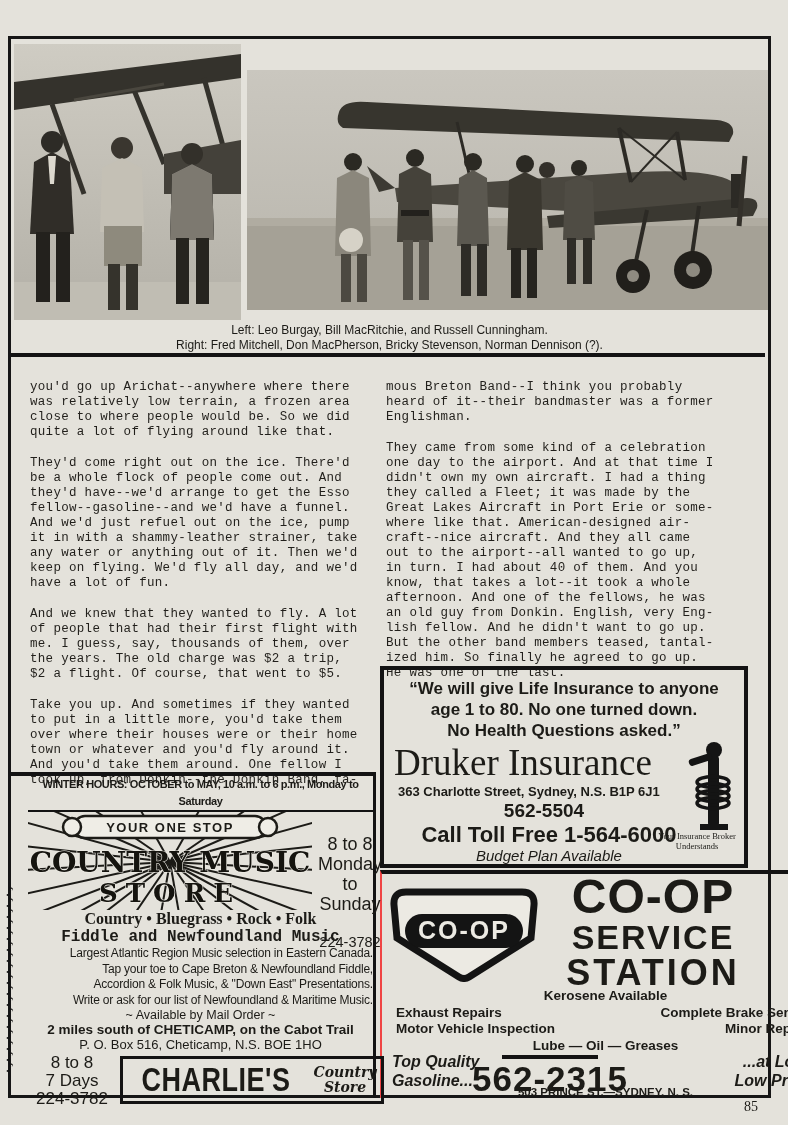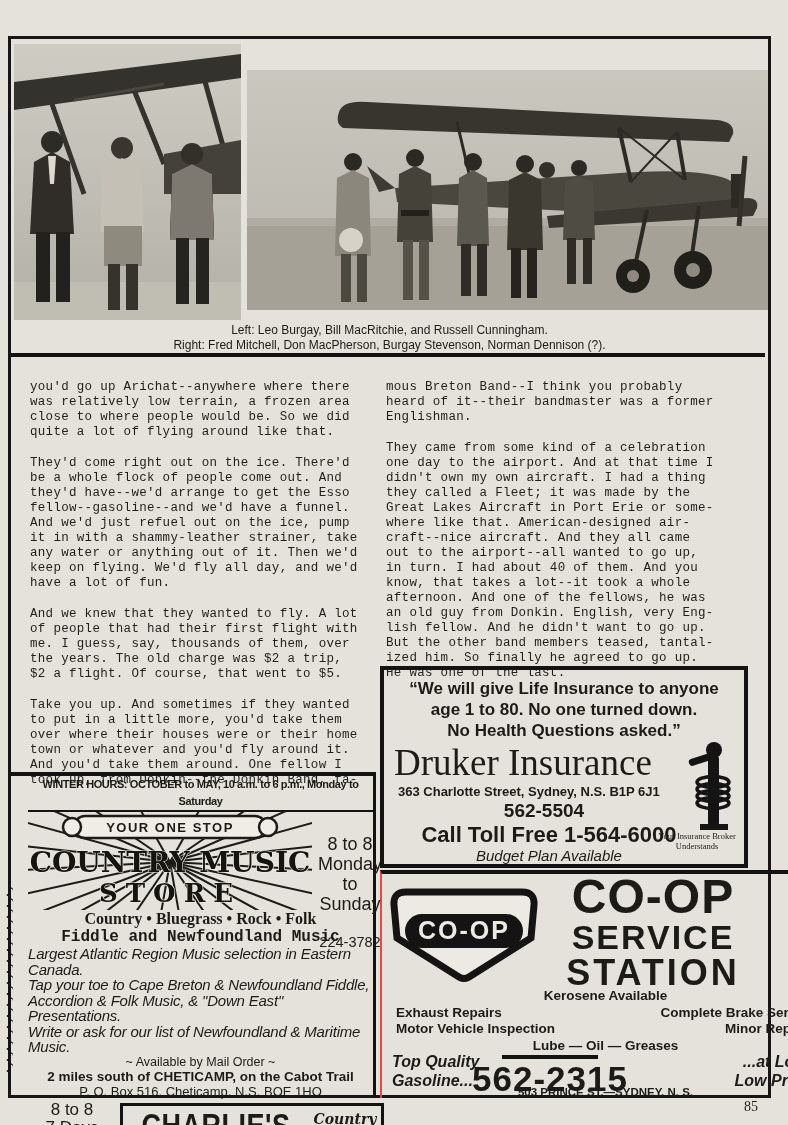--- a/index.html
+++ b/index.html
@@ -67,22 +67,22 @@
                 letter-spacing:-0.4px;border-bottom:2px solid #131313;}
   .logo-zone{position:relative;height:98px;}
   .sunburst{position:absolute;left:0;top:0;width:284px;height:98px;}
   .hours-right{position:absolute;left:282px;top:2px;width:80px;text-align:center;
                font-size:18px;line-height:20px;white-space:pre-line;}
   .hours-right-phone{font-size:14.5px;line-height:16px;}
   .genres{text-align:center;font-family:"Liberation Serif",serif;font-weight:bold;
           font-size:16px;line-height:18px;}
   .subtitle{text-align:center;font-family:Liberation Mono, monospace;font-weight:bold;
             font-size:16px;line-height:18px;}
-  .music-lines{text-align:left;font-size:15px;line-height:15.5px;letter-spacing:-0.2px;
-               white-space:pre-line;font-style:italic;}
+  .music-lines{text-align:right;font-size:12px;line-height:15.5px;letter-spacing:-0.2px;
+               white-space:pre-line;}
   .mail-order{text-align:center;font-size:12.5px;line-height:14px;}
   .location{text-align:center;font-weight:bold;font-size:13.5px;line-height:15px;}
   .pobox{text-align:center;font-size:13px;line-height:15px;}
   .music-bottom{position:relative;height:54px;margin-top:2px;}
   .hours-left{position:absolute;left:0px;top:0;width:88px;text-align:center;
               font-size:17px;line-height:18px;white-space:pre-line;}
   .charlies-box{position:absolute;left:92px;top:2px;width:264px;height:48px;
                 border:3px solid #131313;box-sizing:border-box;display:flex;align-items:center;}
   .charlies-name{flex:1;text-align:center;font-weight:900;font-size:27px;
                  transform:scaleY(1.2);letter-spacing:0.5px;}
@@ -201,21 +201,21 @@
         <circle cx="332" cy="98" r="8" fill="#2b2923"></circle>
         <polygon points="332,106 318,112 316,170 348,170 346,112" fill="#4f4c44"></polygon>
         <rect x="320" y="168" width="9" height="46" fill="#2e2c27"></rect>
           <rect x="336" y="168" width="9" height="46" fill="#2e2c27"></rect>
       </g>
     </svg>
   </div>
 
   <div class="caption">
     <div>Left: Leo Burgay, Bill MacRitchie, and Russell Cunningham.</div>
-    <div>Right: Fred Mitchell, Don MacPherson, Burgay Stevenson,  Norman Dennison (?).</div>
+    <div>Right: Fred Mitchell, Don MacPherson, Bricky Stevenson,  Norman Dennison (?).</div>
   </div>
 
   <div class="divider-h"></div>
 
   <div class="col col-left">
     <p class="para">you'd go up Arichat--anywhere where there
 was relatively low terrain, a frozen area
 close to where people would be. So we did
 quite a lot of flying around like that.</p>
     <p class="para">They'd come right out on the ice. There'd

